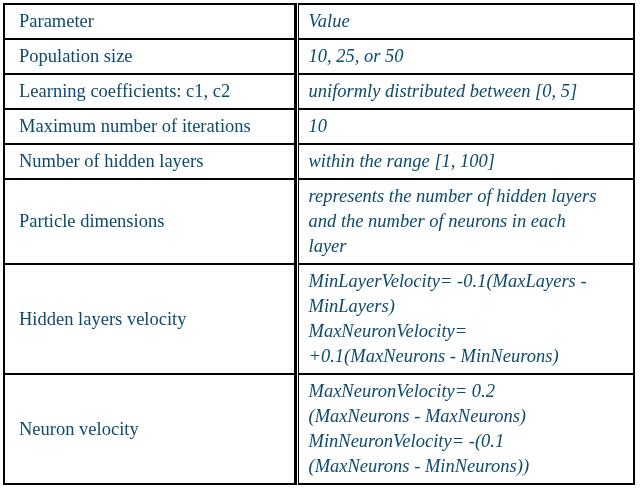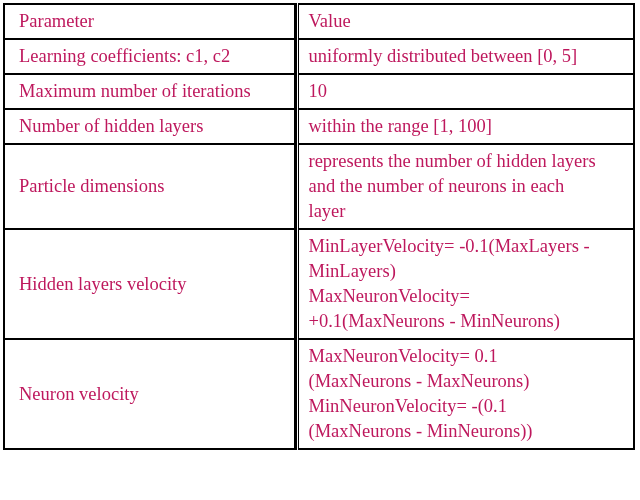--- a/index.html
+++ b/index.html
@@ -39,31 +39,32 @@
   .param-table col.col-param { width: 293px; }
   .param-table col.col-value { width: 337px; }
 
   .param-table td {
     border-top: 2px solid #000000;
     border-bottom: 2px solid #000000;
     padding: 0;
     vertical-align: middle;
     font-size: 18.5px;
     line-height: 25px;
-    color: #be185d;
+    color: #0c4a6e;
   }
 
   
   .param-table td.cell-param {
     border-right: 3px double #000000;
     padding: 4px 0 4px 14px;
   }
   .param-table td.cell-value {
     border-left: 0;
     padding: 4px 8px 4px 10px;
+    font-style: italic;
   }
 
   
   .param-table td.cell-param {
     box-shadow: inset -6px 0 0 -4px #000000;
   }
 
   .cell-lines span {
     display: block;
     white-space: pre-wrap;
@@ -88,20 +89,30 @@
     </colgroup>
     <tbody>
       <tr class="row-h1">
         <td class="cell-param">
           <span class="cell-text">Parameter</span>
         </td>
         <td class="cell-value">
           <span class="cell-text">Value</span>
         </td>
       </tr>
+    <tr class="row-h1">
+          <td class="cell-param">
+            <span class="cell-text">Population size</span>
+          </td>
+          <td class="cell-value">
+            <div class="cell-lines">
+              <span>10, 25, or 50</span>
+            </div>
+          </td>
+        </tr>
         <tr class="row-h1">
           <td class="cell-param">
             <span class="cell-text">Learning coefficients: c1, c2</span>
           </td>
           <td class="cell-value">
             <div class="cell-lines">
               <span>uniformly distributed between [0, 5]</span>
             </div>
           </td>
         </tr>
@@ -149,21 +160,21 @@
               <span>+0.1(MaxNeurons - MinNeurons)</span>
             </div>
           </td>
         </tr>
         <tr class="row-h4">
           <td class="cell-param">
             <span class="cell-text">Neuron velocity</span>
           </td>
           <td class="cell-value">
             <div class="cell-lines">
-              <span>MaxNeuronVelocity= 0.1</span>
+              <span>MaxNeuronVelocity= 0.2</span>
               <span>(MaxNeurons - MaxNeurons)</span>
               <span>MinNeuronVelocity= -(0.1</span>
               <span>(MaxNeurons - MinNeurons))</span>
             </div>
           </td>
         </tr>
       </tbody>
   </table>
 </div>
 

